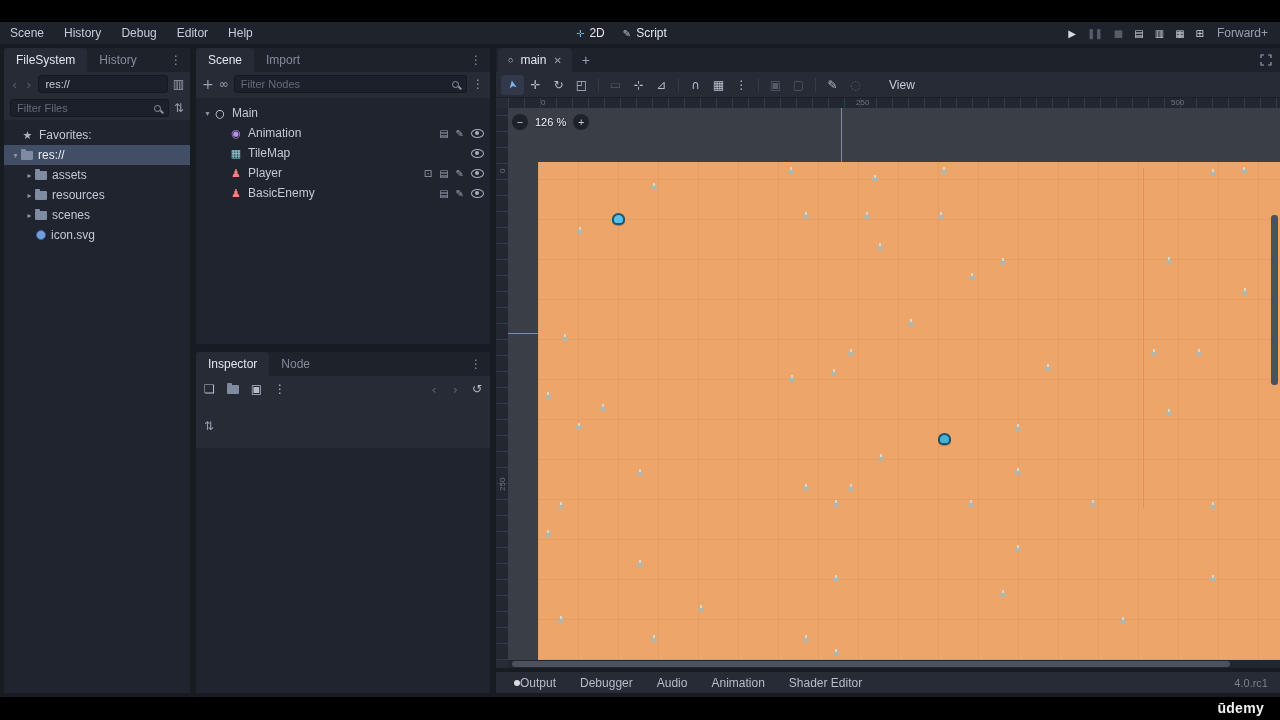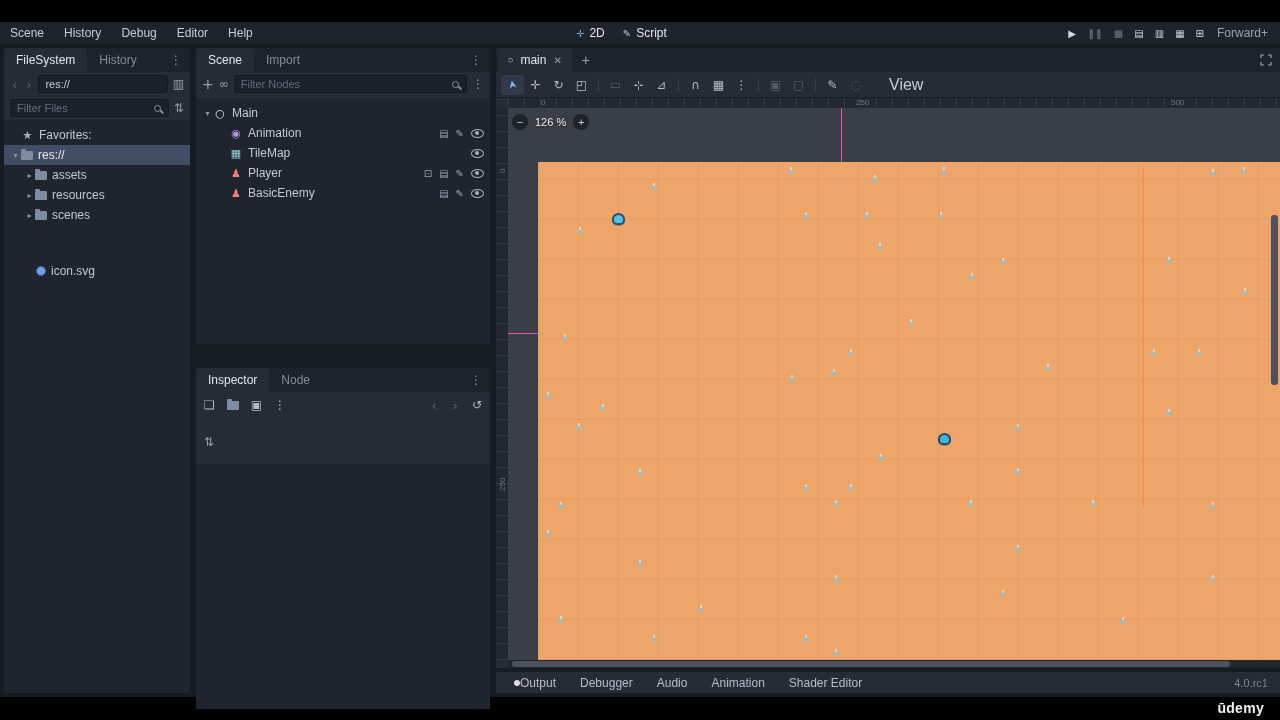--- a/index.html
+++ b/index.html
@@ -18,21 +18,21 @@
 .topright{position:absolute;right:12px;top:0;height:22px;display:flex;align-items:center;gap:14px}
 .playback{display:flex;align-items:center;gap:12px}
 .pb-btn{font-size:10px;color:#d3d8e0;letter-spacing:-1px}
 .pb-btn.dim{color:#565d69}
 .renderer{color:#98a0ad;font-size:12px}
 
 
 .panel{position:absolute;background:#262b36}
 .fs-panel{left:4px;top:48px;width:186px;height:645px}
 .scene-panel{left:196px;top:48px;width:294px;height:296px}
-.insp-panel{left:196px;top:368px;width:294px;height:341px}
+.insp-panel{left:196px;top:352px;width:294px;height:341px}
 .panel-tabs{height:24px;background:#1e222b;display:flex;align-items:stretch}
 .panel-tab{padding:0 12px;display:flex;align-items:center;font-size:12px;color:#848c9a}
 .panel-tab.active{background:#262b36;color:#e2e6ec;border-radius:4px 4px 0 0}
 .dots-btn{margin-left:auto;display:flex;align-items:center;padding:0 8px;color:#8b93a2;font-size:12px}
 .fs-row{display:flex;align-items:center;height:24px;padding:0 6px;gap:5px}
 .nav-arrow{color:#5d6470;font-size:13px;padding:0 2px}
 .path-input,.search-input{height:18px;background:#1b202a;border:1px solid #141820;border-radius:3px;color:#c6ccd7;font-size:11px;padding:0 6px;outline:none;width:100%;font-family:"Liberation Sans","DejaVu Sans",sans-serif}
 ::placeholder{color:#646c7a;opacity:1}
 .search-wrap{flex:1;position:relative;display:flex;align-items:center}
 .icon-search{position:absolute;right:8px;width:7px;height:7px;border:1.4px solid #8b93a2;border-radius:50%}
@@ -65,21 +65,21 @@
 .scene-ico{font-size:9px;color:#c9cfda}
 .vtab .close{color:#98a0ad;font-size:10px}
 .vtab-add{color:#98a0ad;font-size:14px;padding:0 10px}
 .expand-btn{margin-left:auto;margin-right:8px;display:flex;align-items:center}
 .vtoolbar{height:26px;display:flex;align-items:center;padding:0 5px;background:#262b36;border-bottom:1px solid #1b1f27}
 .vtool{width:23px;height:20px;display:flex;align-items:center;justify-content:center;font-size:12px;color:#b6bdc9;border-radius:3px}
 .vtool.active{color:#7fb2f0;background:#31394a}
 .vtool.dim{color:#555c68}
 .rot-cursor{display:inline-block;transform:rotate(-100deg);font-size:11px}
 .vsep{width:1px;height:14px;background:#343a46;margin:0 5px}
-.view-menu{margin-left:14px;font-size:16px;color:#c6ccd7;padding:0 8px}
+.view-menu{margin-left:14px;font-size:12px;color:#c6ccd7;padding:0 8px}
 .ruler-top{position:absolute;left:12px;right:0;top:50px;height:10px;background:#23272f;background-image:repeating-linear-gradient(90deg,#343a45 0 1px,transparent 1px 16px)}
 .ruler-left{position:absolute;left:0;top:60px;width:12px;bottom:8px;background:#23272f;background-image:repeating-linear-gradient(0deg,#343a45 0 1px,transparent 1px 16px)}
 .ruler-corner{position:absolute;left:0;top:50px;width:12px;height:10px;background:#262b34}
 .rlabel{position:absolute;top:0;font-size:8px;color:#6e7583;line-height:10px}
 .rlabel-left{position:absolute;left:2px;font-size:8px;color:#6e7583;transform:rotate(-90deg);transform-origin:left top}
 .canvas{position:absolute;left:12px;right:0;top:60px;bottom:8px;background:#3a3e47;overflow:hidden}
 #map{position:absolute;left:30px;top:54px;width:742px;height:498px;background-image:repeating-linear-gradient(90deg,rgba(0,0,0,.045) 0 1px,transparent 1px 40px),repeating-linear-gradient(0deg,rgba(0,0,0,.045) 0 1px,transparent 1px 40px)}
 .prop{position:absolute;width:6px;height:4px;background:#b3b5a9;border-radius:1px}
 .prop::before{content:'';position:absolute;left:2px;top:-3px;width:2px;height:3px;background:#d6d8cc}
 .sprite{position:absolute;width:13px;height:12px;border-radius:50% 50% 40% 40%;border:2px solid rgba(18,56,88,.8);box-shadow:0 1px 0 rgba(0,0,0,.25)}
@@ -175,21 +175,21 @@
       <div class="tree-row" style="padding-left: 20px;">
         <span class="tree-arrow">▸</span>
         <span class="icon-folder"></span>
         <span class="tree-label">resources</span>
       </div>
       <div class="tree-row" style="padding-left: 20px;">
         <span class="tree-arrow">▸</span>
         <span class="icon-folder"></span>
         <span class="tree-label">scenes</span>
       </div>
-      <div class="tree-row" style="padding-left: 20px; margin-top: 36px;">
+      <div class="tree-row" style="padding-left: 20px;">
         <span class="tree-arrow"></span>
         <span class="icon-godot"></span>
         <span class="tree-label">icon.svg</span>
       </div>
     </div>
 </div>
 
 <div class="panel scene-panel">
   <div class="panel-tabs" id="scene-tabs">
       <div class="panel-tab active">Scene</div>

